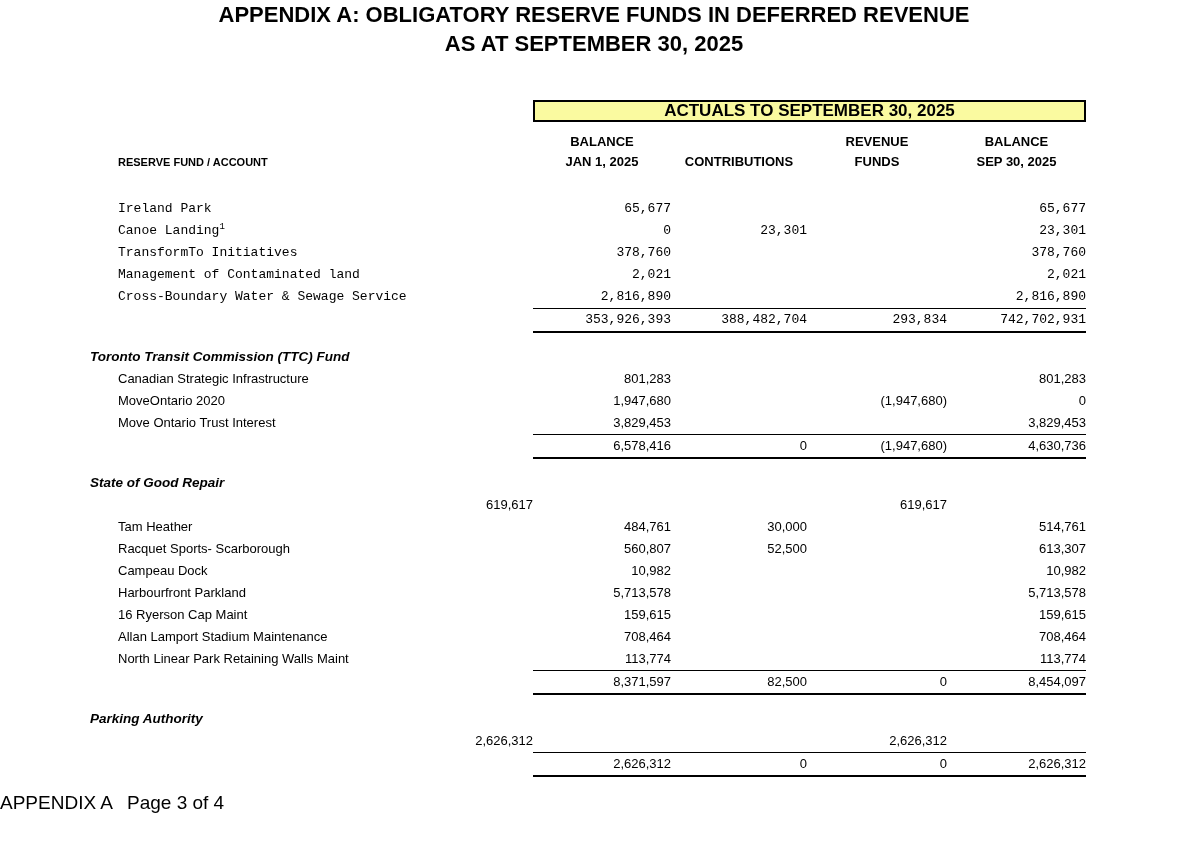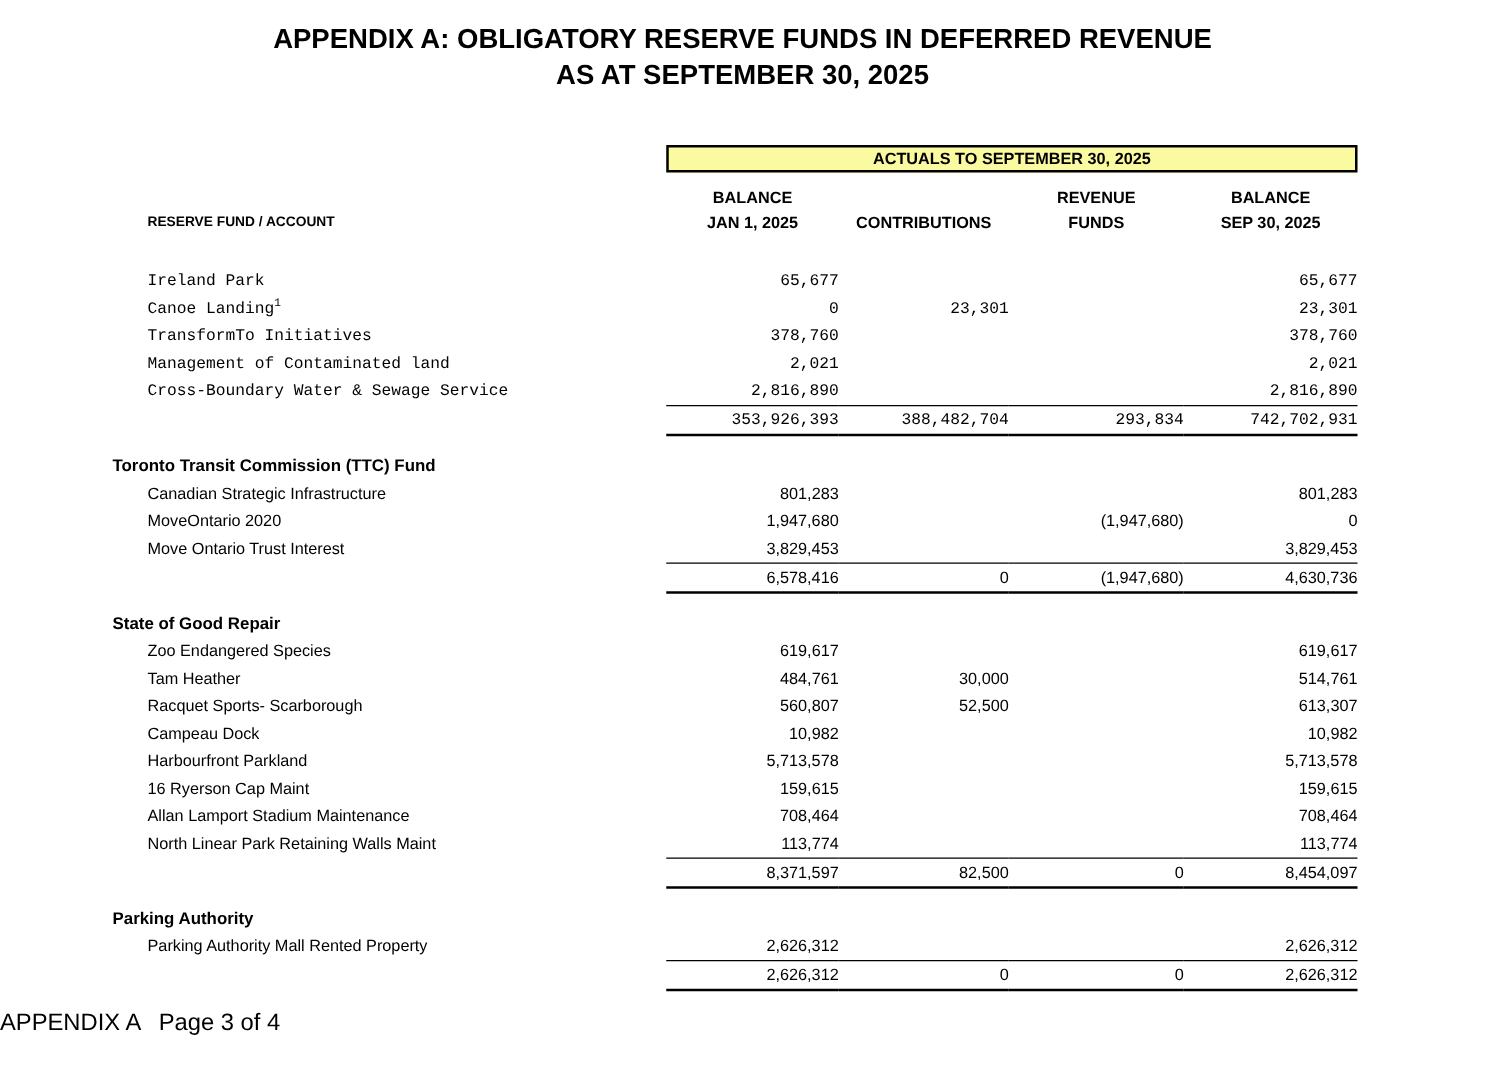--- a/index.html
+++ b/index.html
@@ -4,46 +4,46 @@
 <style>
   * { box-sizing: border-box; }
   html, body { margin: 0; padding: 0; }
   body {
     width: 1188px; height: 868px;
     background: #ffffff; color: #000000;
     font-family: "Liberation Sans", "DejaVu Sans", sans-serif;
   }
   .page { position: relative; width: 1188px; height: 868px; overflow: hidden; }
 
-  .title-block { padding-top: 16px; text-align: center; font-weight: bold; font-size: 22px; line-height: 29px; }
+  .title-block { padding-top: 0; text-align: center; font-weight: bold; font-size: 22px; line-height: 29px; }
 
   .content { margin-left: 90px; width: 996px; }
 
   .banner-row { display: grid; grid-template-columns: 443px 553px; margin-top: 42px; }
   .banner {
     grid-column: 2; height: 22px; border: 2px solid #000;
-    background: #FAFAA0; font-weight: bold; font-size: 13px;
+    background: #FAFAA0; font-weight: bold; font-size: 17px;
     line-height: 18px; text-align: center;
   }
 
   .grid-row { display: grid; grid-template-columns: 443px 138px 136px 140px 139px; }
 
   .colhead { margin-top: 10px; font-weight: bold; font-size: 13px; }
   .colhead .hcell { text-align: center; line-height: 20px; height: 40px; }
   .colhead .hline { height: 20px; }
   .colhead .rowhdr {
     display: flex; align-items: flex-end; padding-left: 28px;
     font-size: 11px; line-height: 20px; text-align: left;
   }
 
   .row { display: grid; grid-template-columns: 443px 138px 136px 140px 139px; height: 22px; line-height: 22px; font-size: 13px; }
   .cell { overflow: visible; white-space: nowrap; }
   .cell.label { padding-left: 28px; }
   .cell.num { text-align: right; }
-  .cell.sect-hdr { grid-column: 1 / 6; font-weight: bold; font-size: 13.5px; padding-left: 0; }
+  .cell.sect-hdr { grid-column: 1 / 6; font-weight: bold; font-size: 13.5px; padding-left: 0; font-style: italic; }
   .cell.label sup { font-size: 9px; line-height: 0; }
 
   .section { margin-top: 16px; }
   .section.first { margin-top: 26px; font-family: Liberation Mono, monospace; }
   .row.total .num { border-top: 1px solid #000000; border-bottom: 2px solid #000; }
 
   .footer { margin-top: 18px; text-align: left; font-size: 19px; line-height: 22px; }
   .footer .sep { display: inline-block; width: 14px; }
 </style>
 </head>
@@ -158,21 +158,20 @@
             <div class="cell num">0</div>
             <div class="cell num">(1,947,680)</div>
             <div class="cell num">4,630,736</div>
           </div>
         </div>
         <div class="section">
           <div class="row">
             <div class="cell sect-hdr">State of Good Repair</div>
           </div>
           <div class="row">
-            <div class="cell label"><span>Zoo Endangered Species</span></div>
             <div class="cell num">619,617</div>
             <div class="cell num"></div>
             <div class="cell num"></div>
             <div class="cell num">619,617</div>
           </div>
           <div class="row">
             <div class="cell label"><span>Tam Heather</span></div>
             <div class="cell num">484,761</div>
             <div class="cell num">30,000</div>
             <div class="cell num"></div>
@@ -226,21 +225,20 @@
             <div class="cell num">82,500</div>
             <div class="cell num">0</div>
             <div class="cell num">8,454,097</div>
           </div>
         </div>
         <div class="section">
           <div class="row">
             <div class="cell sect-hdr">Parking Authority</div>
           </div>
           <div class="row">
-            <div class="cell label"><span>Parking Authority Mall Rented Property</span></div>
             <div class="cell num">2,626,312</div>
             <div class="cell num"></div>
             <div class="cell num"></div>
             <div class="cell num">2,626,312</div>
           </div>
           <div class="row total">
             <div class="cell label"></div>
             <div class="cell num">2,626,312</div>
             <div class="cell num">0</div>
             <div class="cell num">0</div>

